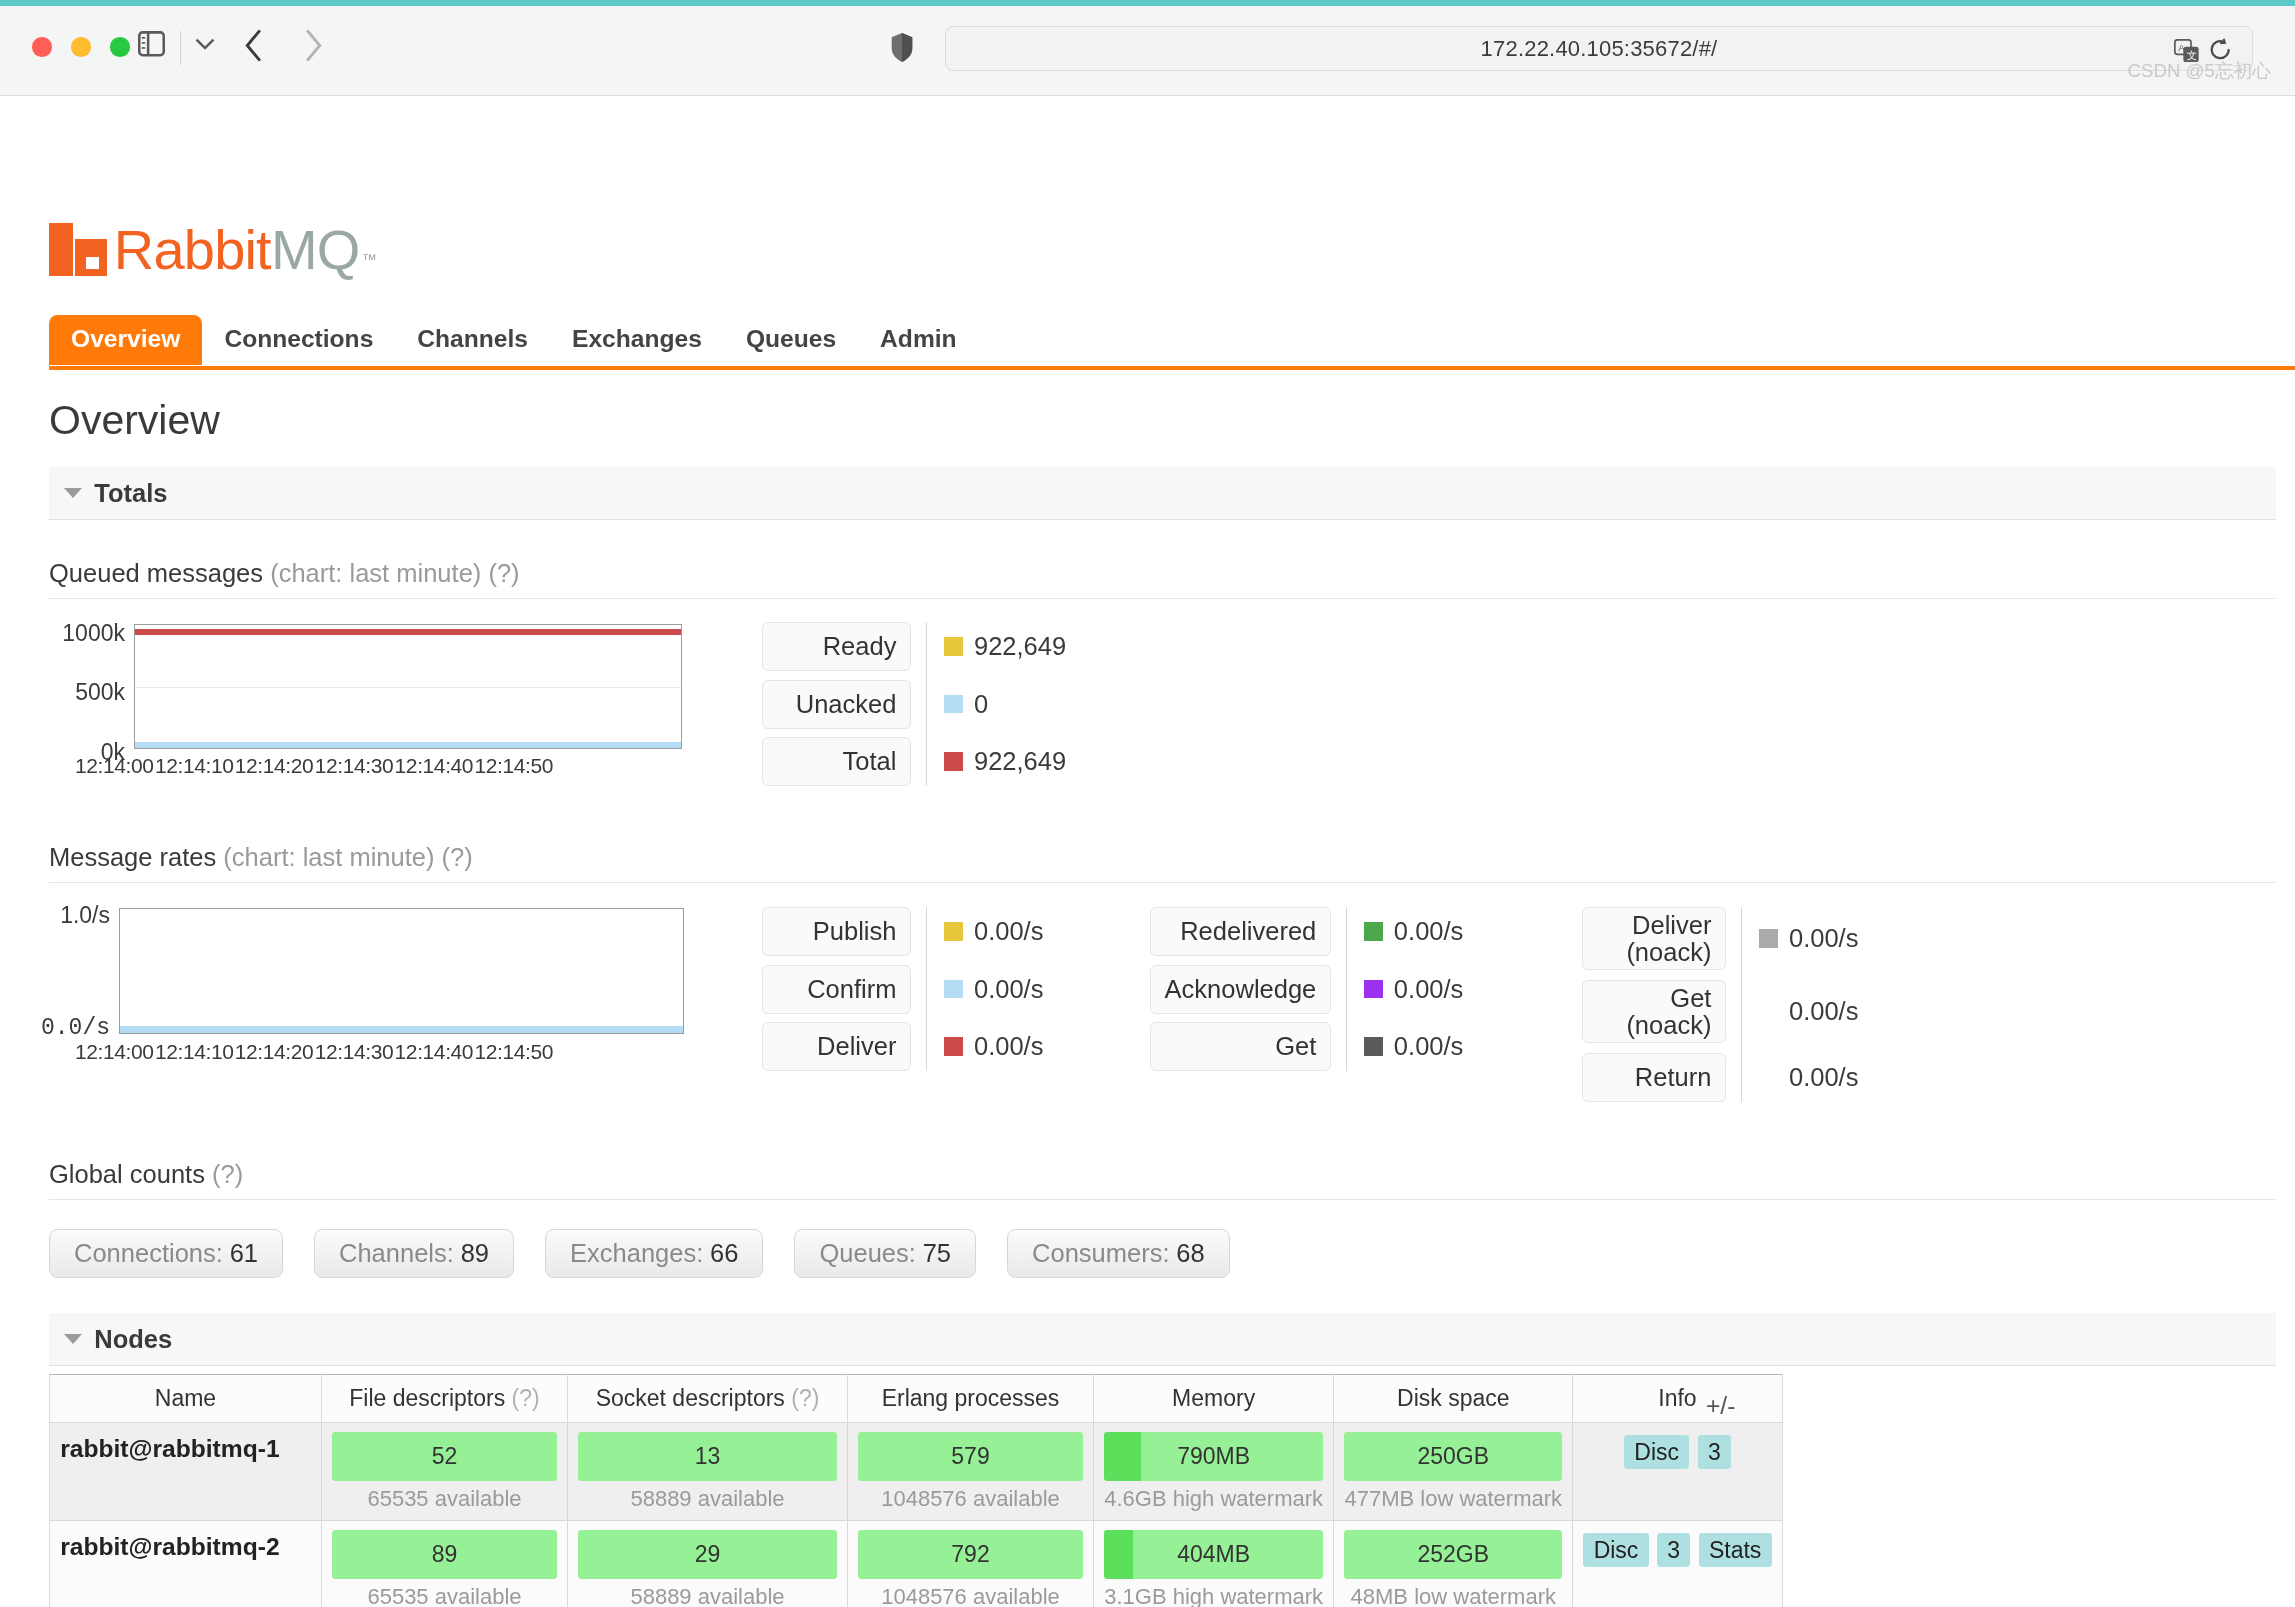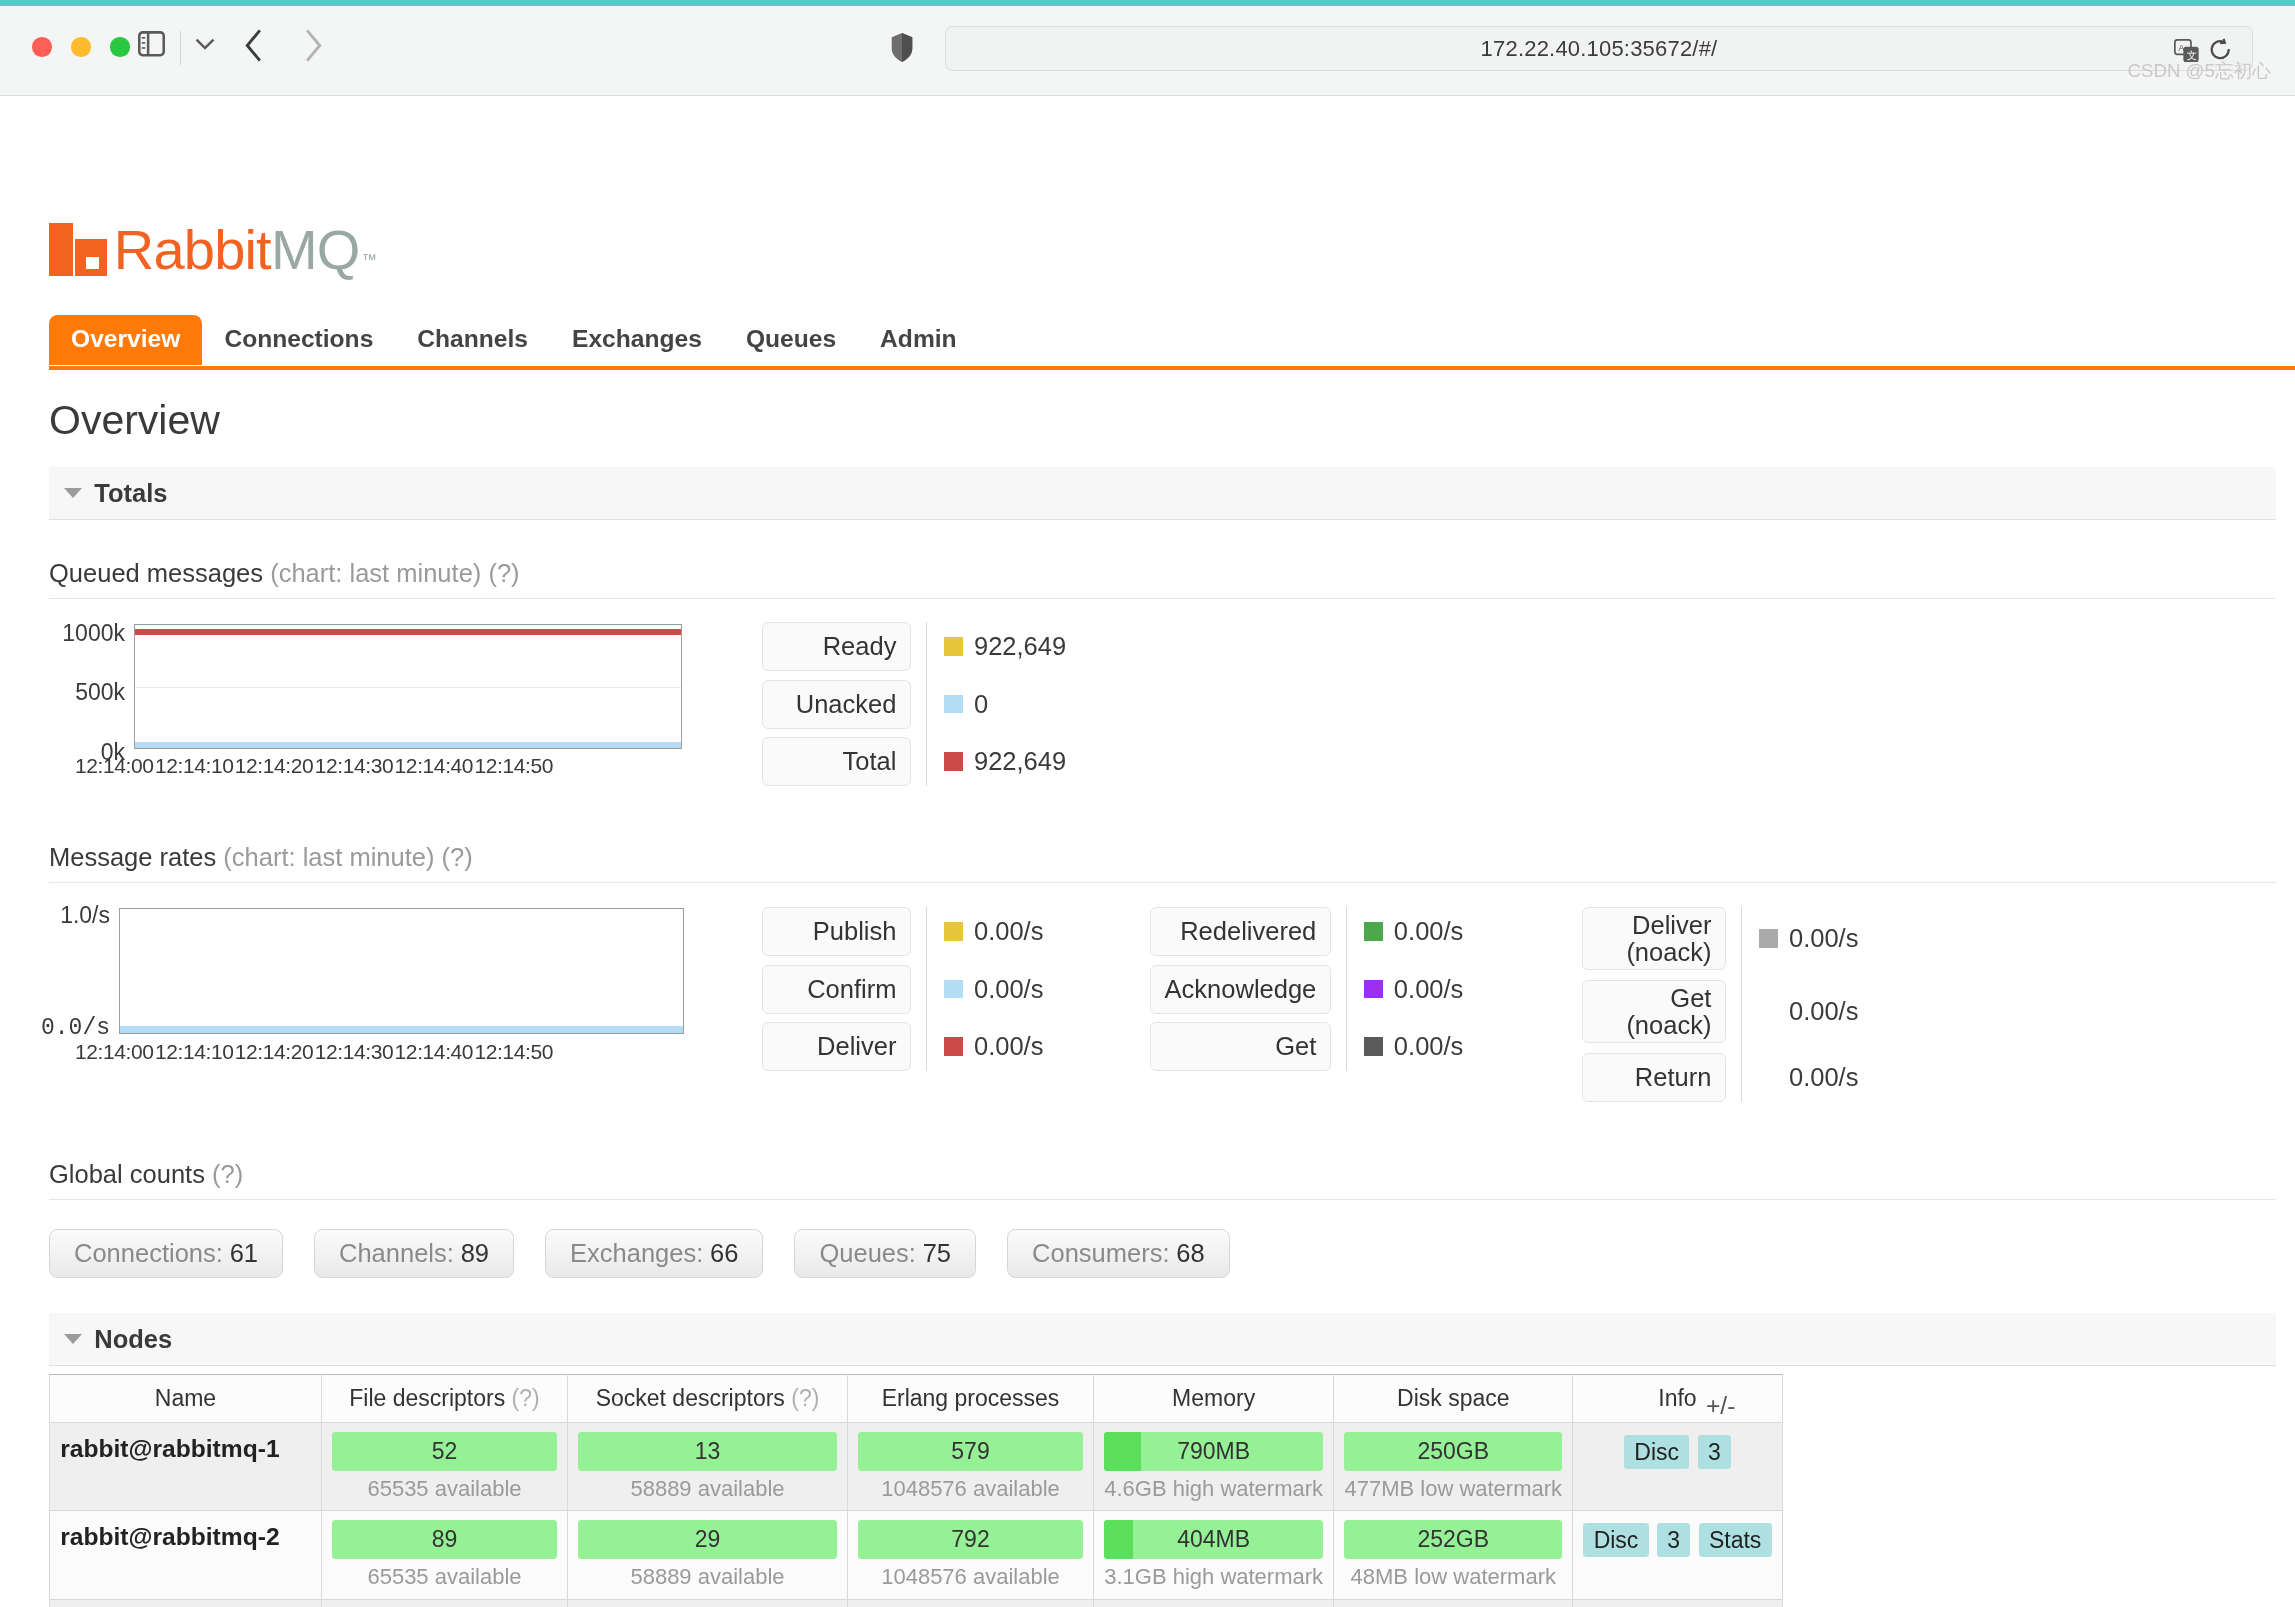--- a/index.html
+++ b/index.html
@@ -127,21 +127,21 @@
     border:0.8px solid #d9d9d9; border-top:1.7px solid #b9b9b9; padding:10.2px 12px; text-align:center;
     white-space:nowrap;
   }
   #nodes-table th .q { color:#b0b0b0; }
   #nodes-table td {
     border:0.8px solid #d9d9d9; padding:8.5px 10.2px; vertical-align:top; background:#efefef;
   }
   #nodes-table tr.alt td { background:#fbfbfb; }
   .node-name { font-size:24.6px; font-weight:bold; color:#222; white-space:nowrap; padding-top:12px !important; }
   .metric-bar {
-    height:39px; background:#96f096; border-radius:3.4px; display:flex; align-items:center;
+    height:49px; background:#96f096; border-radius:3.4px; display:flex; align-items:center;
     justify-content:center; font-size:23px; color:#333; position:relative; overflow:hidden;
   }
   .metric-bar .fill { position:absolute; left:0; top:0; bottom:0; background:#5ce05c; }
   .metric-bar span { position:relative; z-index:2; }
   .metric-sub { font-size:22px; color:#9a9a9a; text-align:center; margin-top:5.1px; white-space:nowrap; }
   .badges { display:flex; gap:8.5px; justify-content:center; padding-top:3.4px; }
   .badge {
     background:#aee0e2; color:#222; font-size:23px; padding:3.4px 10.2px; border-radius:3.4px;
   }
   #plus-minus { position:absolute; left:1706px; top:1296px; font-size:24.6px; color:#555; cursor:pointer; }

